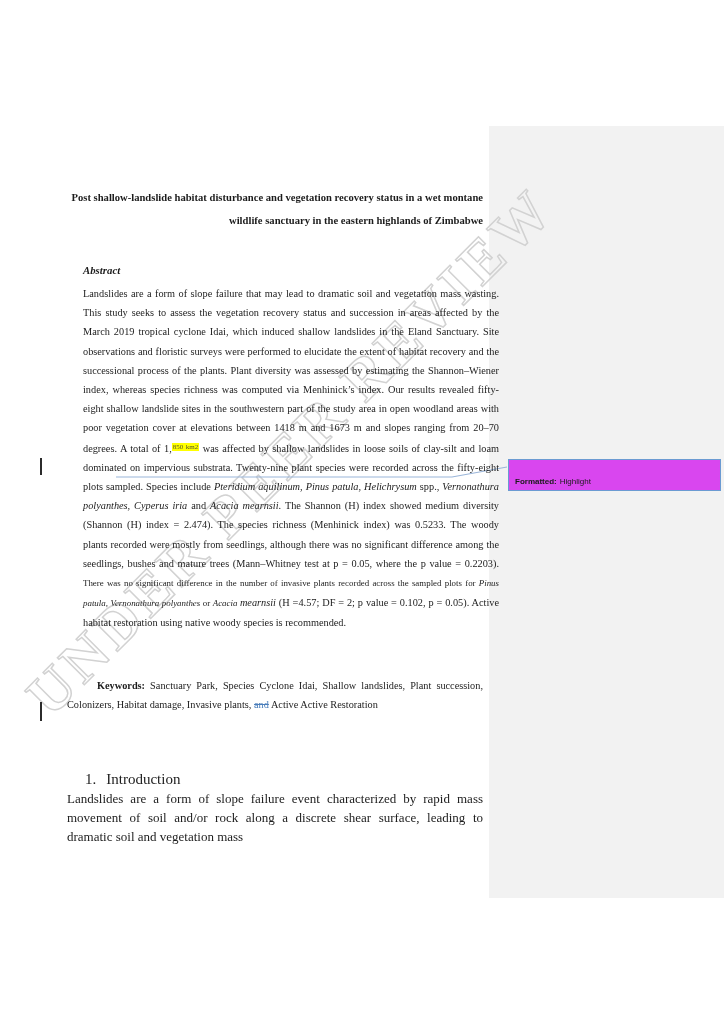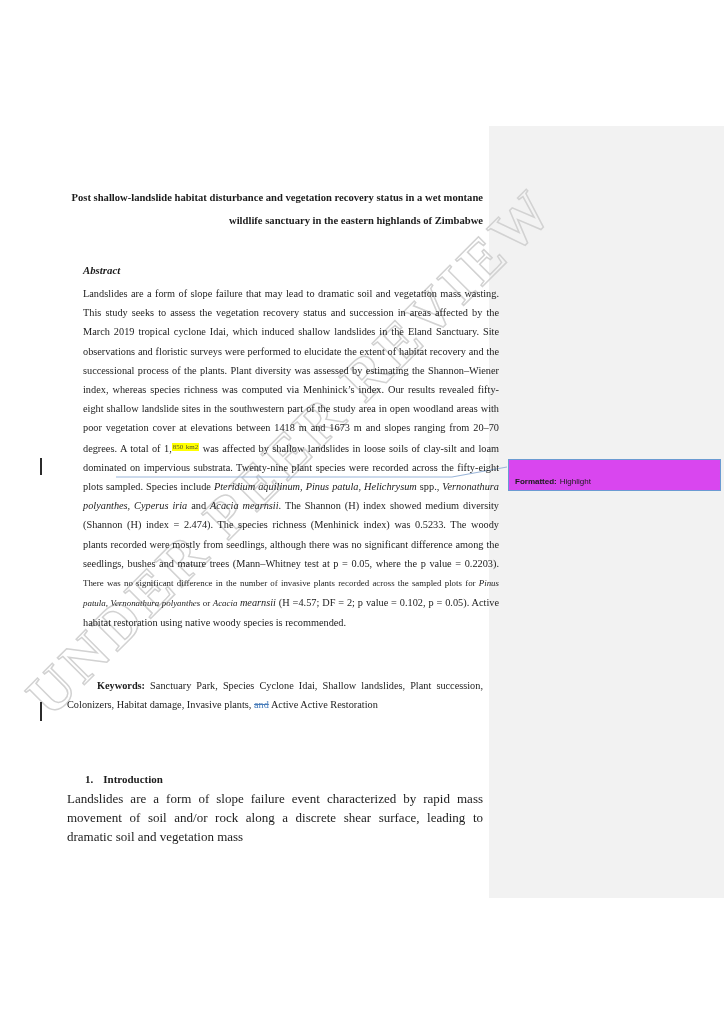--- a/index.html
+++ b/index.html
@@ -77,22 +77,22 @@
     position: absolute;
     top: 676px; left: 0; width: 416px;
     margin: 0;
     font-size: 10.3px;
     line-height: 19.2px;
     text-align: justify;
   }
   .intro-heading {
     position: absolute;
     top: 770px; left: 18px;
-    font-size: 11px;
-    font-weight: bold;
+    font-size: 15px;
+    font-weight: normal;
     line-height: 19px;
   }
   .intro-num { margin-right: 10px; }
   .intro-para {
     position: absolute;
     top: 789px; left: 0; width: 416px;
     margin: 0;
     font-size: 13px;
     line-height: 19.2px;
     text-align: justify;

